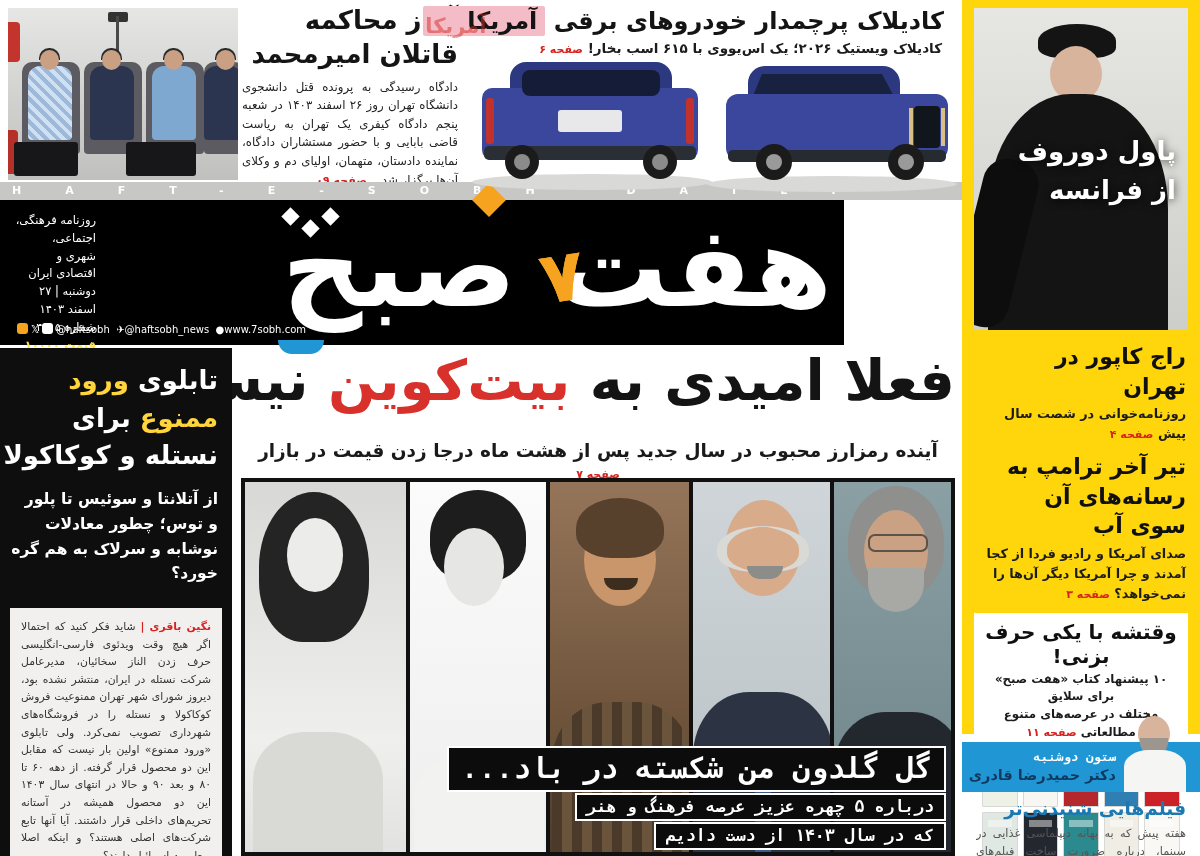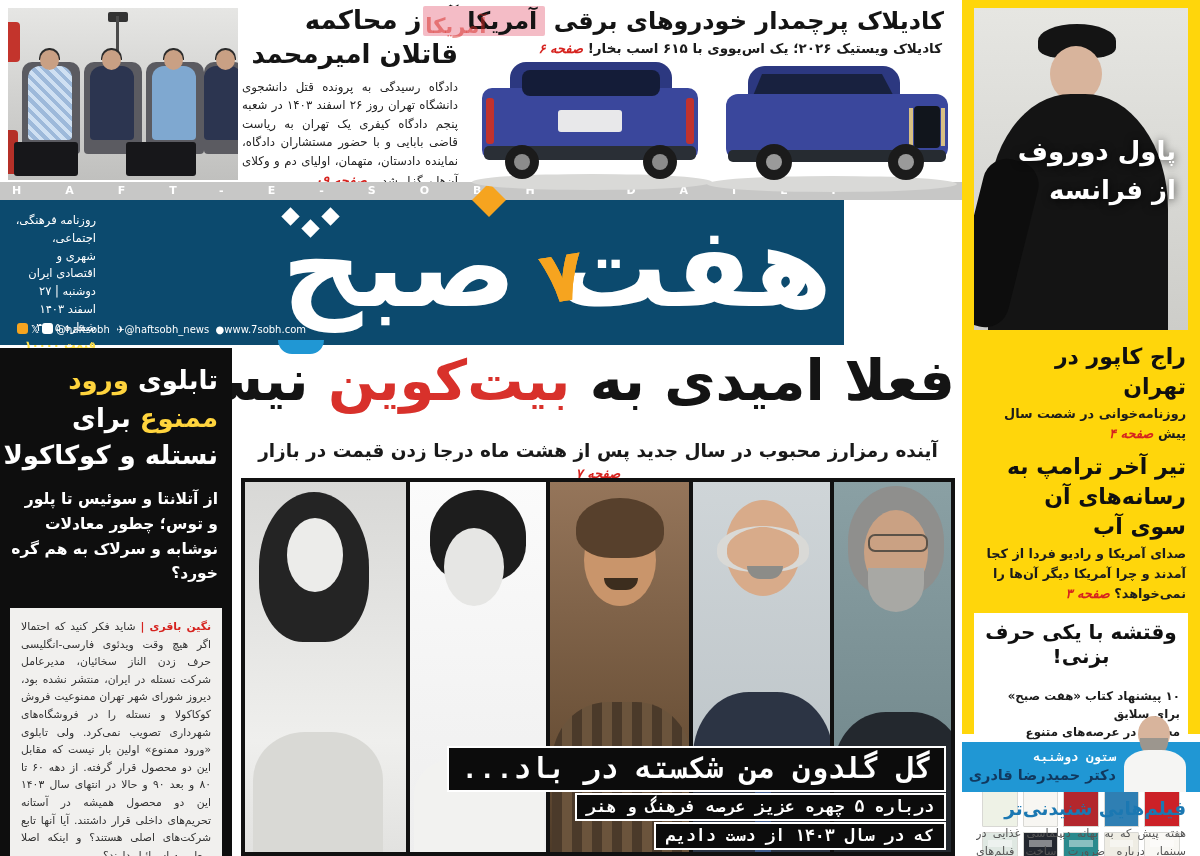--- a/index.html
+++ b/index.html
@@ -1,20 +1,20 @@
 <!DOCTYPE html>
 <html lang="fa"><head>
 <meta charset="utf-8">
 <style>
   html,body{margin:0;padding:0;}
   body{width:1200px;height:856px;position:relative;overflow:hidden;background:#fff;
        font-family:"DejaVu Sans","Liberation Sans",sans-serif;}
   .abs{position:absolute;}
   .rtl{direction:rtl;text-align:right;}
-  .pref{color:#d6231f;font-weight:bold;font-size:13px;white-space:nowrap;font-style:italic;}
+  .pref{color:#d6231f;font-weight:bold;font-size:11px;white-space:nowrap;}
 
   
   .court{left:8px;top:8px;width:230px;height:172px;overflow:hidden;
          background:linear-gradient(180deg,#e6e6e4 0%,#d2d2d0 50%,#c0c0be 100%);}
   .court .redblob1{position:absolute;left:-4px;top:14px;width:16px;height:40px;background:#c3342c;border-radius:4px;}
   .court .redblob2{position:absolute;left:-4px;top:122px;width:14px;height:44px;background:#b53028;border-radius:4px;}
   .court .tripod{position:absolute;left:108px;top:8px;width:3px;height:46px;background:#4a4a4a;}
   .court .cam{position:absolute;left:100px;top:4px;width:20px;height:10px;background:#333;border-radius:2px;}
   .sofa{position:absolute;bottom:26px;height:92px;background:#5b5b61;border-radius:10px 10px 4px 4px;}
   .sofa.s1{left:14px;width:58px;}
@@ -44,21 +44,21 @@
   .hl .ghost{position:absolute;left:2px;bottom:-2px;font-size:21px;color:rgba(214,40,34,.5);font-weight:bold;}
   .cad-s{padding:4px 18px 0 0;font-size:13.5px;font-weight:bold;color:#1c1c1c;}
   .cars{position:absolute;left:0;top:50px;width:498px;height:150px;z-index:6;}
 
   
   .haft-strip{left:0;top:182px;width:962px;height:18px;background:#c7c7c6;color:#fff;
               font-weight:bold;font-size:11px;line-height:18px;letter-spacing:44px;
               padding-left:12px;white-space:nowrap;overflow:hidden;}
 
   
-  .masthead{left:0;top:200px;width:844px;height:145px;background:#0c4a6e;}
+  .masthead{left:0;top:200px;width:844px;height:145px;background:#000000;}
   .mh-info{position:absolute;right:748px;left:14px;top:12px;color:#fff;font-size:11.5px;line-height:1.55;}
   .mh-info .yl{color:#ffe14d;font-weight:bold;}
   .mh-info .big{font-size:15px;}
   .mh-social{position:absolute;left:14px;bottom:10px;color:#fff;font-size:10px;direction:ltr;text-align:left;}
   .mh-social .ic{display:inline-block;width:11px;height:11px;border-radius:3px;background:#f6a41f;
                  vertical-align:-1px;margin:0 3px;}
   .mh-social .ic.w{background:#fff;}
   .logo{position:absolute;left:270px;right:0;top:0;bottom:0;display:flex;align-items:center;justify-content:center;}
   .logo-txt{font-size:112px;font-weight:bold;color:#fff;line-height:1;transform:translateY(-6px);}
   .logo-seven{position:absolute;left:47%;top:34px;font-size:72px;font-weight:bold;color:#f6a41f;
@@ -128,21 +128,21 @@
   .d-arm{position:absolute;left:-6px;top:150px;width:56px;height:170px;border-radius:24px;background:#0d0d0d;transform:rotate(14deg);}
   .d-text{position:absolute;right:12px;top:124px;color:#fff;font-weight:bold;font-size:26px;line-height:1.5;
           text-shadow:0 1px 8px rgba(0,0,0,.75);z-index:3;}
   .d-text .l3{font-size:30px;}
   .d-text .ypr{color:#ffd60b;font-size:10.5px;font-weight:bold;}
   .rc-item{padding:8px 14px 0 24px;color:#111;}
   .rc-h{font-size:22px;font-weight:bold;line-height:1.35;color:#101010;}
   .rc-s{margin-top:3px;font-size:12.8px;font-weight:bold;line-height:1.55;color:#1c1c1c;}
   .book-box{margin:9px 12px 0;background:#fff;padding:7px 8px 8px;box-sizing:border-box;}
   .bk-h{font-size:20px;font-weight:bold;color:#101010;text-align:center;}
-  .bk-s{margin-top:20px;font-size:11.8px;font-weight:bold;color:#1c1c1c;line-height:1.5;}
+  .bk-s{margin-top:3px;font-size:11.8px;font-weight:bold;color:#1c1c1c;text-align:center;line-height:1.5;}
   .covers{margin-top:7px;display:grid;grid-template-columns:repeat(5,1fr);gap:5px;}
   .cover{height:57px;border:1px solid #d8d8d4;border-radius:1px;position:relative;}
   .cover:after{content:"";position:absolute;left:15%;top:12%;right:15%;height:7px;background:rgba(255,255,255,.45);}
 
   
   .col-strip{left:962px;top:742px;width:238px;height:50px;background:#2097d4;}
   .cs-text{position:absolute;right:84px;top:7px;direction:rtl;text-align:right;}
   .cs-k1{color:#fff;font-size:12.5px;font-weight:bold;font-family:Liberation Mono, monospace;}
   .cs-k2{color:#11395f;font-size:14.5px;font-weight:bold;margin-top:2px;}
   .col-photo{left:1122px;top:716px;width:66px;height:76px;z-index:4;}

